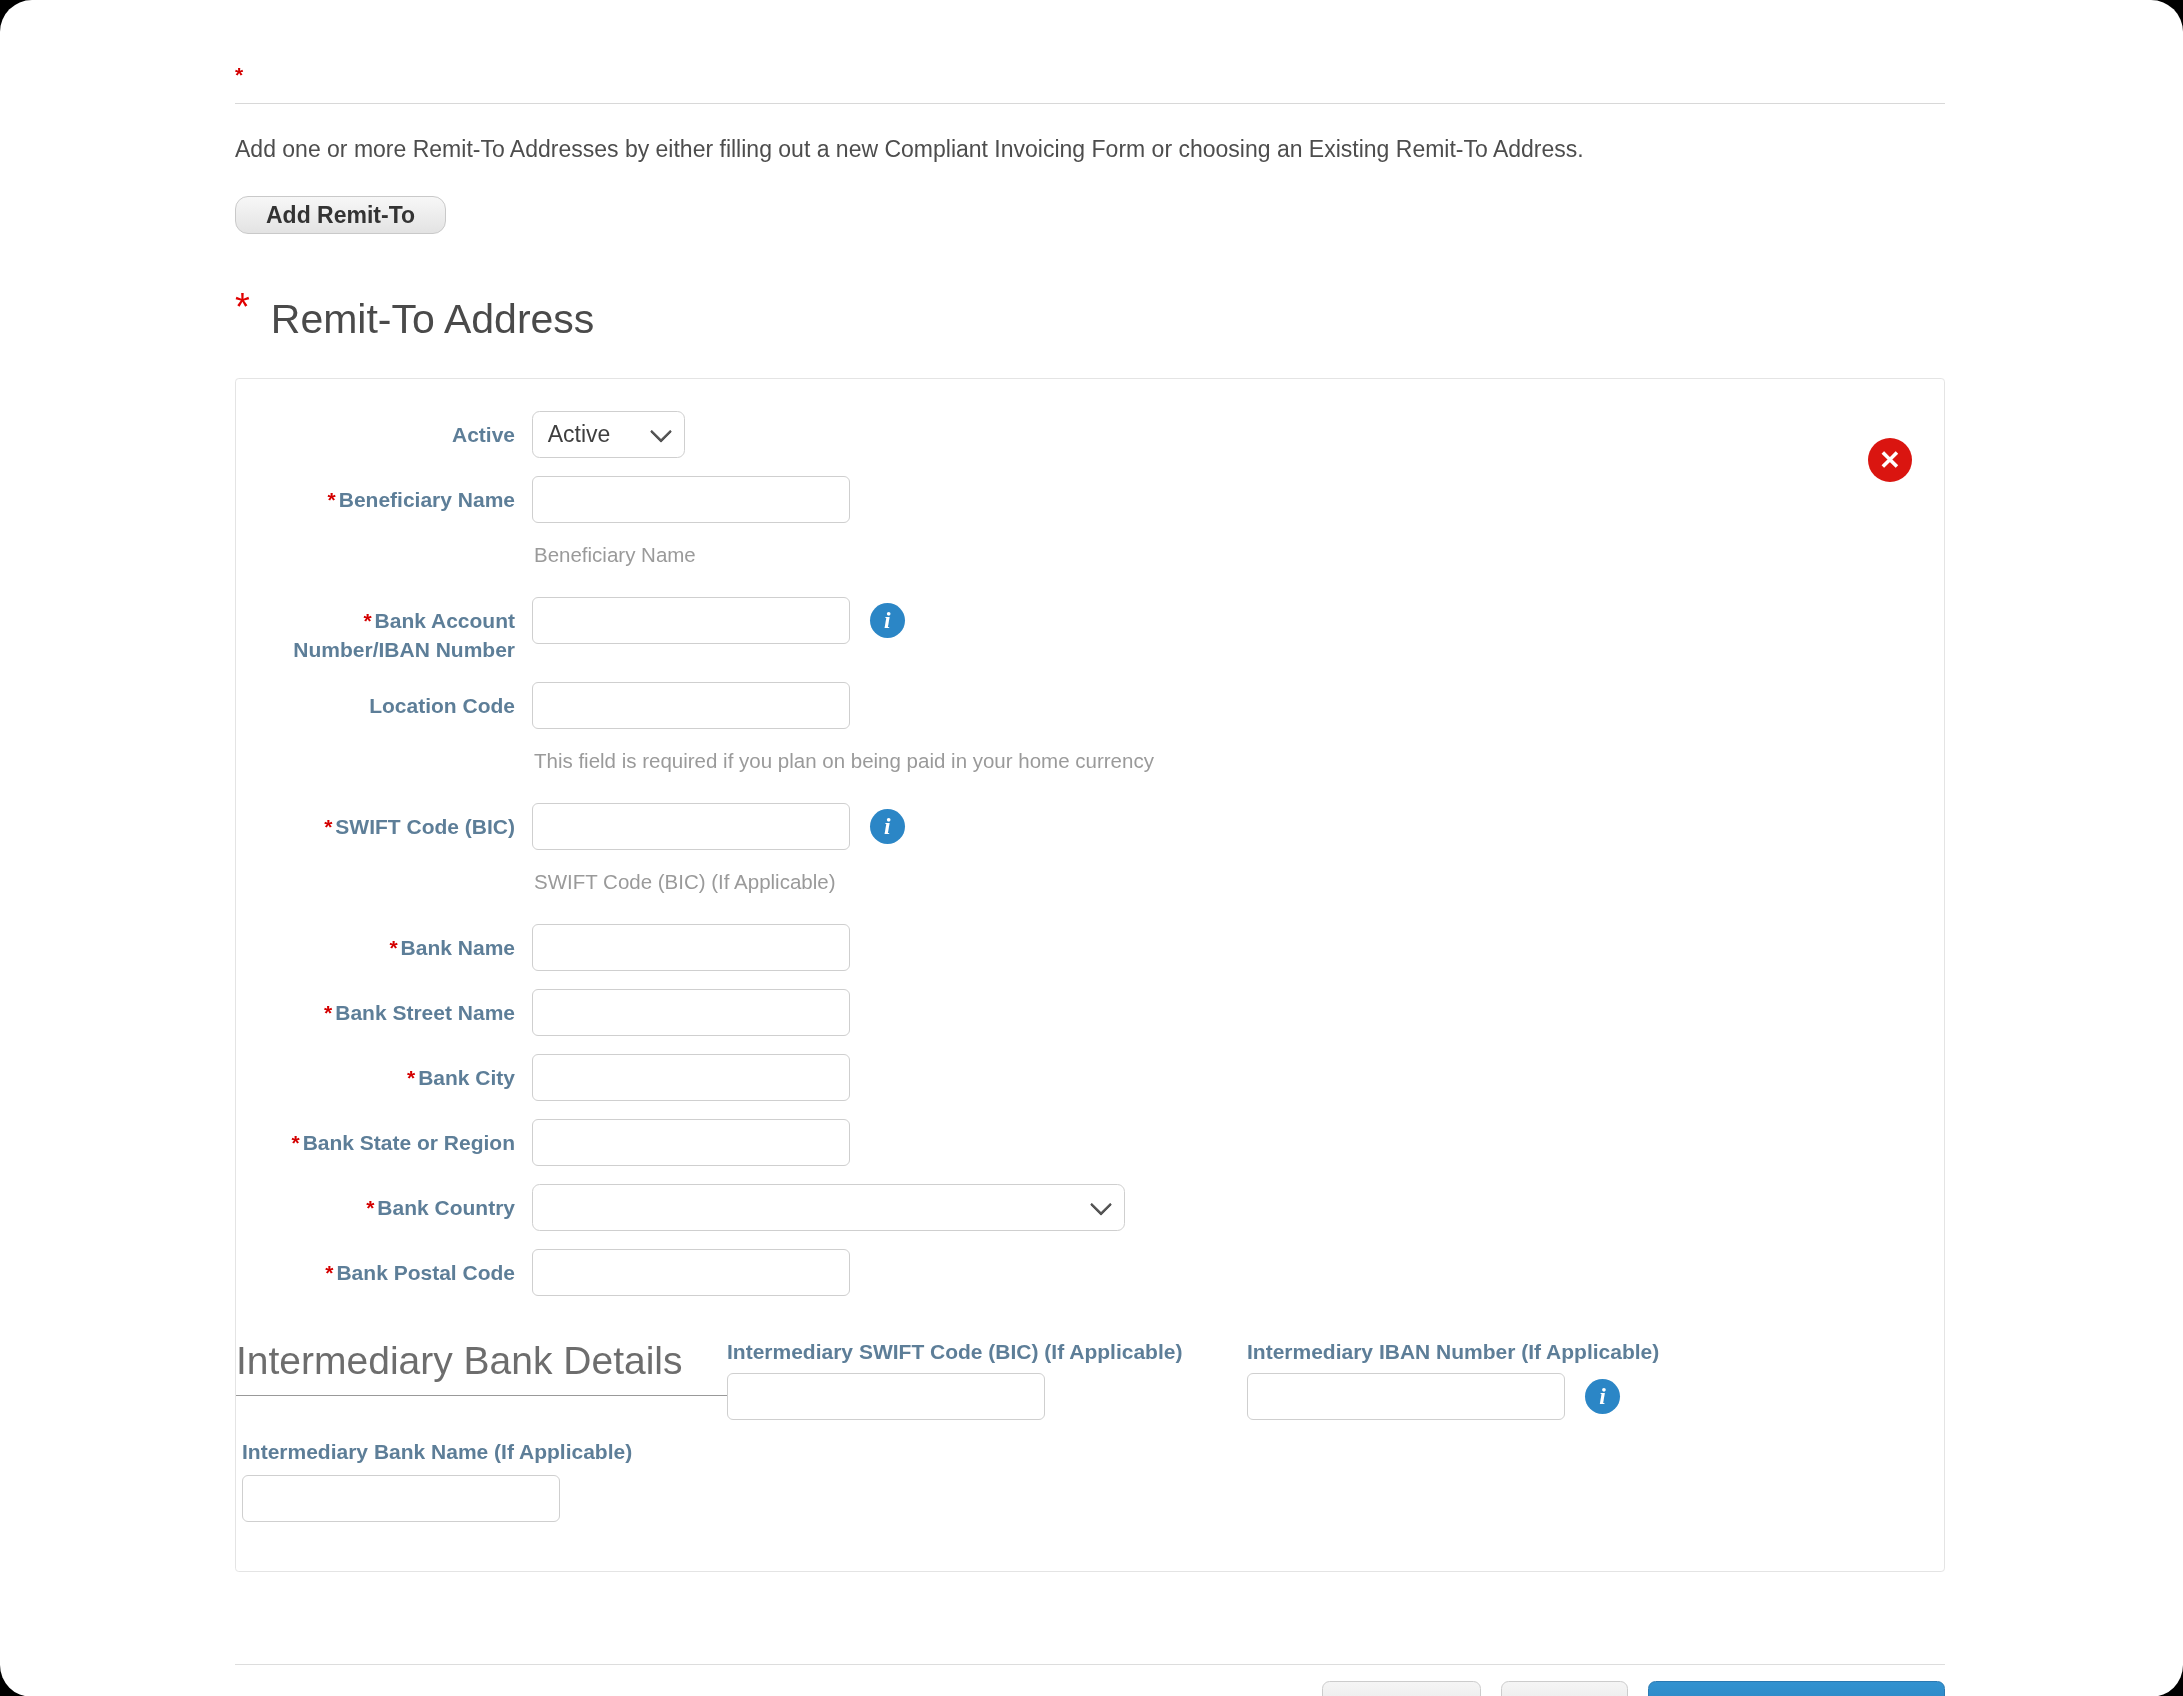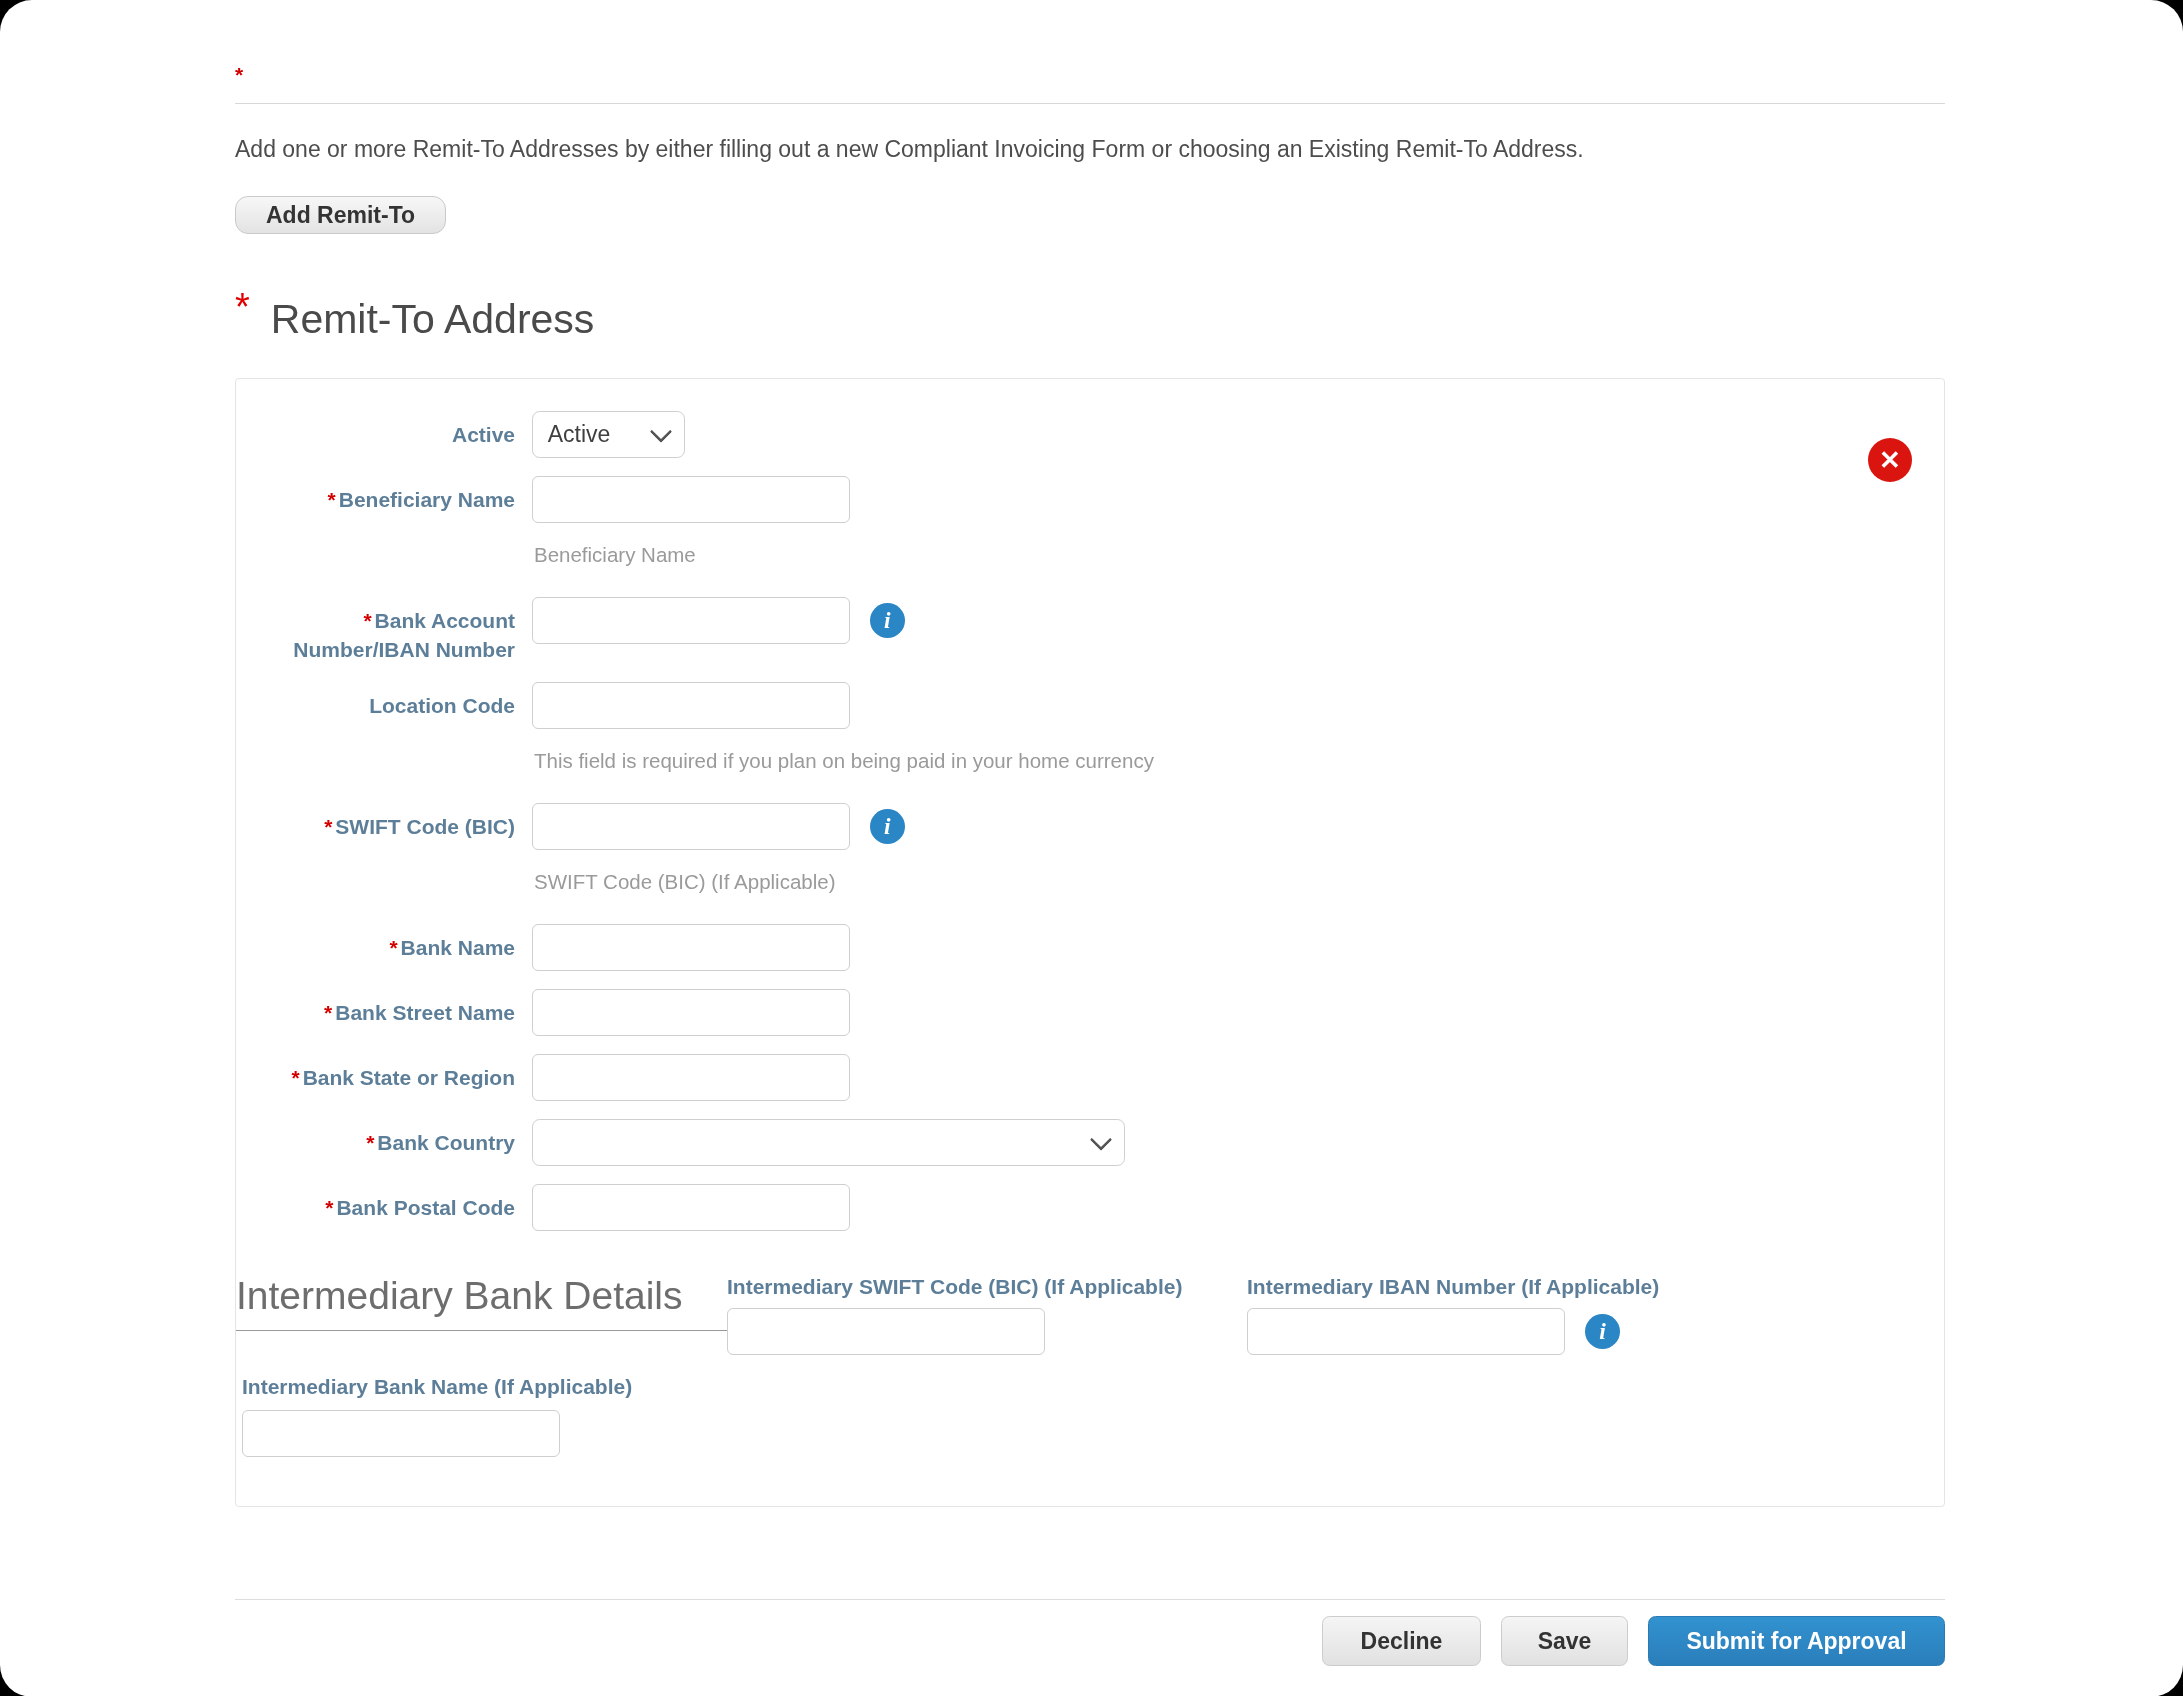--- a/index.html
+++ b/index.html
@@ -205,20 +205,26 @@
         <input class="txt" value="" style="">
       </div>
 
       <div class="row">
         <div class="lbl">
           <span class="req-sm" style="margin:0 3px 0 0;">*</span><span>Bank Street Name</span>
         </div>
         <input class="txt" value="" style="">
       </div>
 
+      <div class="row">
+        <div class="lbl">
+          <span class="req-sm" style="margin:0 3px 0 0;">*</span><span>Bank City</span>
+        </div>
+        <input class="txt" value="" style="">
+      </div>
 
       <div class="row">
         <div class="lbl">
           <span class="req-sm" style="margin:0 3px 0 0;">*</span><span>Bank State or Region</span>
         </div>
         <input class="txt" value="" style="">
       </div>
 
       <div class="row">
         <div class="lbl">

